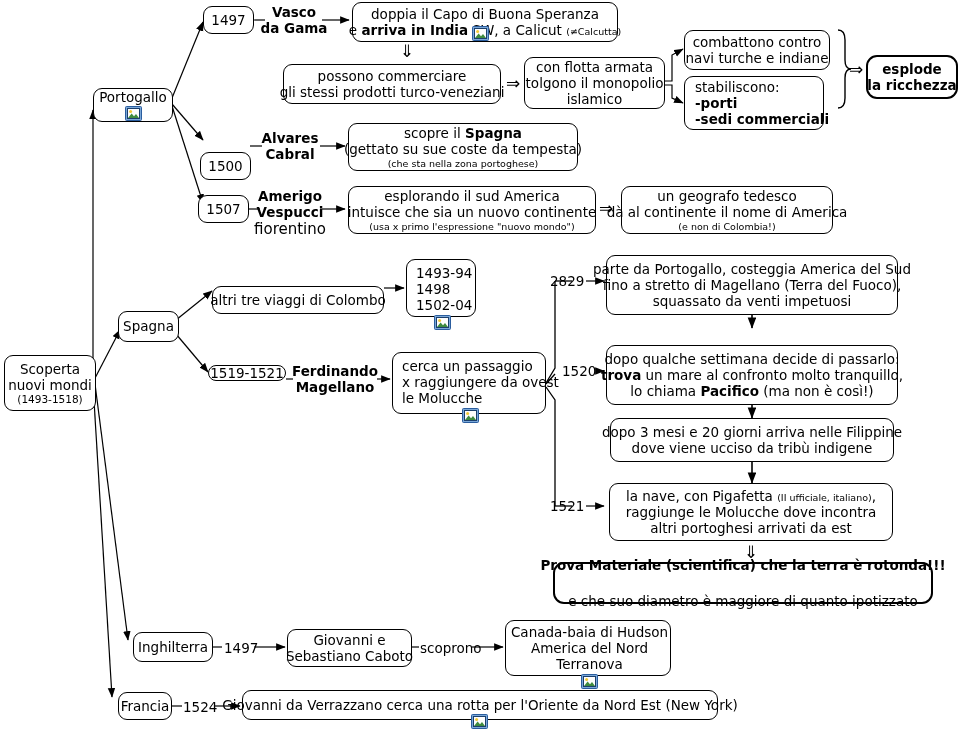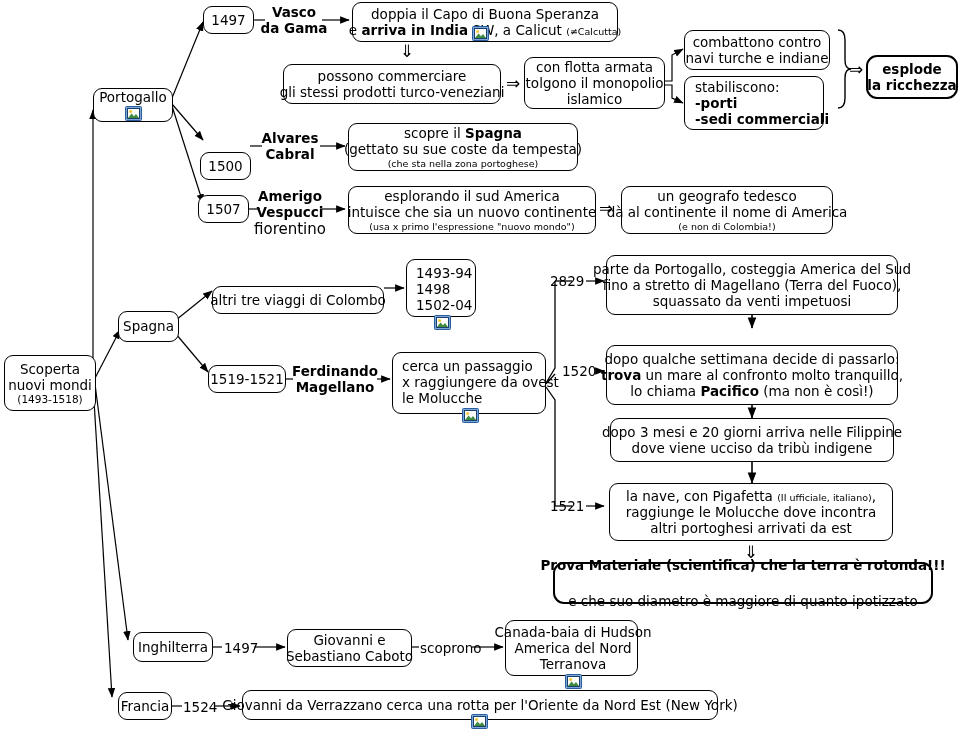--- a/index.html
+++ b/index.html
@@ -299,21 +299,21 @@
     <span class="imgicon" style="align-self:center;">
       <svg viewBox="0 0 17 15" width="17" height="15">
         <rect x="0.5" y="0.5" width="16" height="14" fill="#7aa7d8" stroke="#2a5d9e" rx="1"></rect>
         <rect x="2.5" y="2.5" width="12" height="10" fill="#fdfdfd" stroke="#1b3f6b"></rect>
         <circle cx="5.6" cy="5.4" r="1.5" fill="#f2c833"></circle>
         <path d="M3 12 L6.6 7.6 L9 10.3 L11 8 L14 12 z" fill="#3f8b3f"></path>
       </svg>
     </span>
   </div>
 
-  <div class="node" style="left:208px;top:365px;width:78px;height:28px;">
+  <div class="node" style="left:208px;top:365px;width:78px;height:16px;">
     <span class="ln">1519-1521</span>
   </div>
   <div class="lbl bold center" style="left:335px;top:363px;">
     <span class="ln">Ferdinando</span><br>
     <span class="ln">Magellano</span>
   </div>
 
   <div class="node lft" style="left:392px;top:352px;width:154px;height:62px;padding-left:9px;justify-content:flex-start;padding-top:5px;">
     <span class="ln">cerca un passaggio</span>
     <span class="ln">x raggiungere da ovest</span>
@@ -364,21 +364,21 @@
 
   <div class="node" style="left:133px;top:632px;width:80px;height:30px;">
     <span class="ln">Inghilterra</span>
   </div>
   <div class="lbl" style="left:224px;top:640px;">1497</div>
   <div class="node" style="left:287px;top:629px;width:125px;height:38px;justify-content:center;">
     <span class="ln">Giovanni e</span>
     <span class="ln">Sebastiano Caboto</span>
   </div>
   <div class="lbl" style="left:420px;top:640px;">scoprono</div>
-  <div class="node lft" style="left:505px;top:620px;width:133px;height:56px;padding-left:10px;justify-content:flex-start;align-items:center;">
+  <div class="node lft" style="left:505px;top:620px;width:166px;height:56px;padding-left:10px;justify-content:flex-start;align-items:center;">
     <span class="ln">Canada-baia di Hudson</span>
     <span class="ln">America del Nord</span>
     <span class="ln">Terranova</span>
     <span class="imgicon" style="align-self:center;">
       <svg viewBox="0 0 17 15" width="17" height="15">
         <rect x="0.5" y="0.5" width="16" height="14" fill="#7aa7d8" stroke="#2a5d9e" rx="1"></rect>
         <rect x="2.5" y="2.5" width="12" height="10" fill="#fdfdfd" stroke="#1b3f6b"></rect>
         <circle cx="5.6" cy="5.4" r="1.5" fill="#f2c833"></circle>
         <path d="M3 12 L6.6 7.6 L9 10.3 L11 8 L14 12 z" fill="#3f8b3f"></path>
       </svg>

